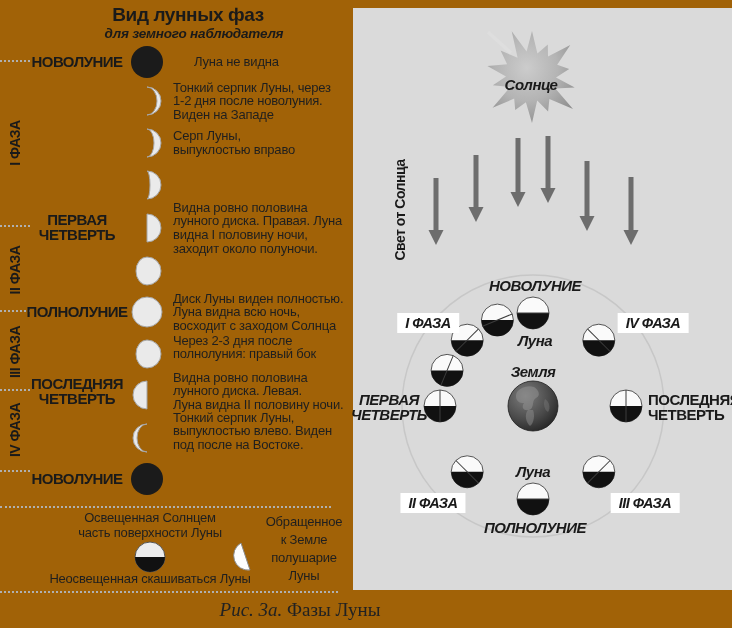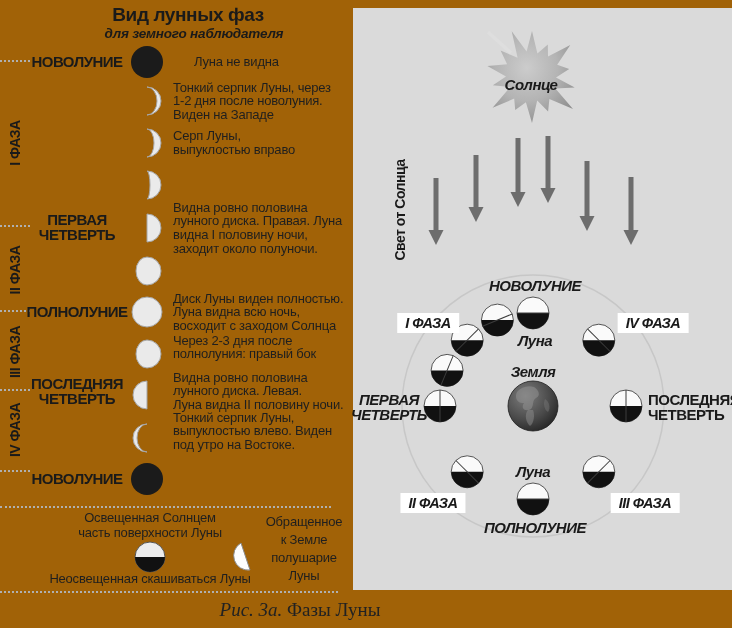--- a/index.html
+++ b/index.html
@@ -201,21 +201,21 @@
         <div>ЧЕТВЕРТЬ</div>
       </div>
       <div class="row-text" style="left: 173px; top: 370.6px;">
         <div>Видна ровно половина</div>
         <div>лунного диска. Левая.</div>
         <div>Луна видна II половину ночи.</div>
       </div>
       <div class="row-text" style="left: 173px; top: 410.6px;">
         <div>Тонкий серпик Луны,</div>
         <div>выпуклостью влево. Виден</div>
-        <div>под утро на Востоке.</div>
+        <div>под после на Востоке.</div>
       </div>
       <div class="phase-label" style="left: 22px; width: 110px; top: 470.5px;">
         <div>НОВОЛУНИЕ</div>
       </div>
     </div>
   <div id="sidebar-host">
       <div class="side-label" style="left: 15px; top: 143px;">I ФАЗА</div>
       <div class="side-label" style="left: 15px; top: 270px;">II ФАЗА</div>
       <div class="side-label" style="left: 15px; top: 352px;">III ФАЗА</div>
       <div class="side-label" style="left: 15px; top: 430px;">IV ФАЗА</div>

